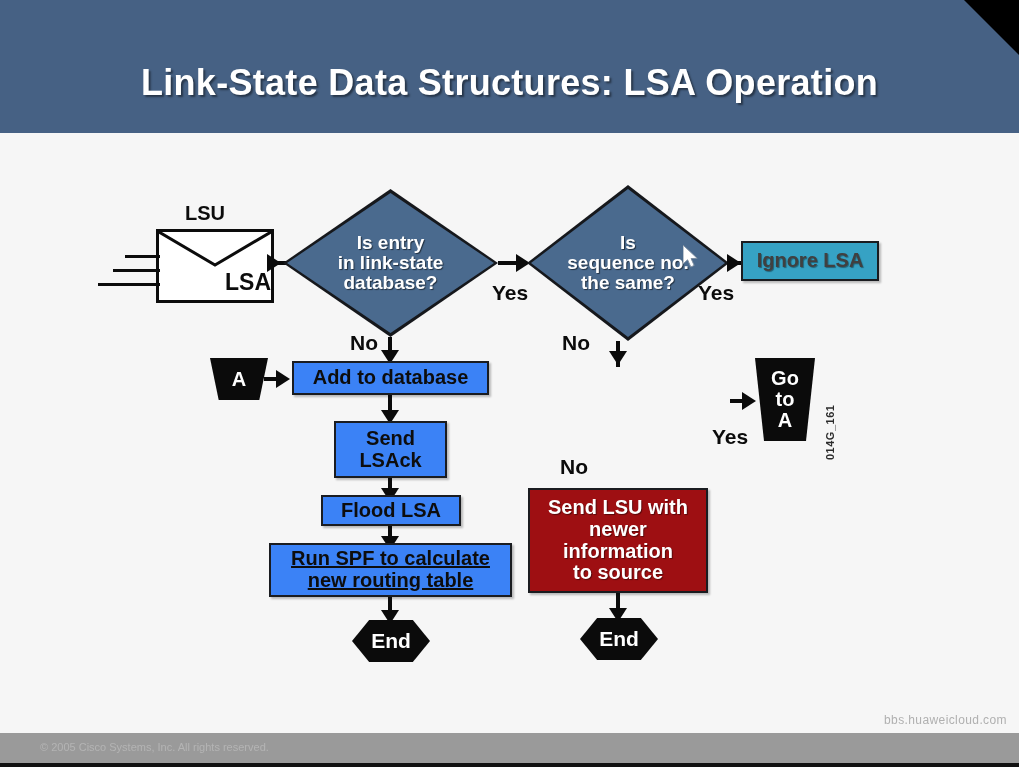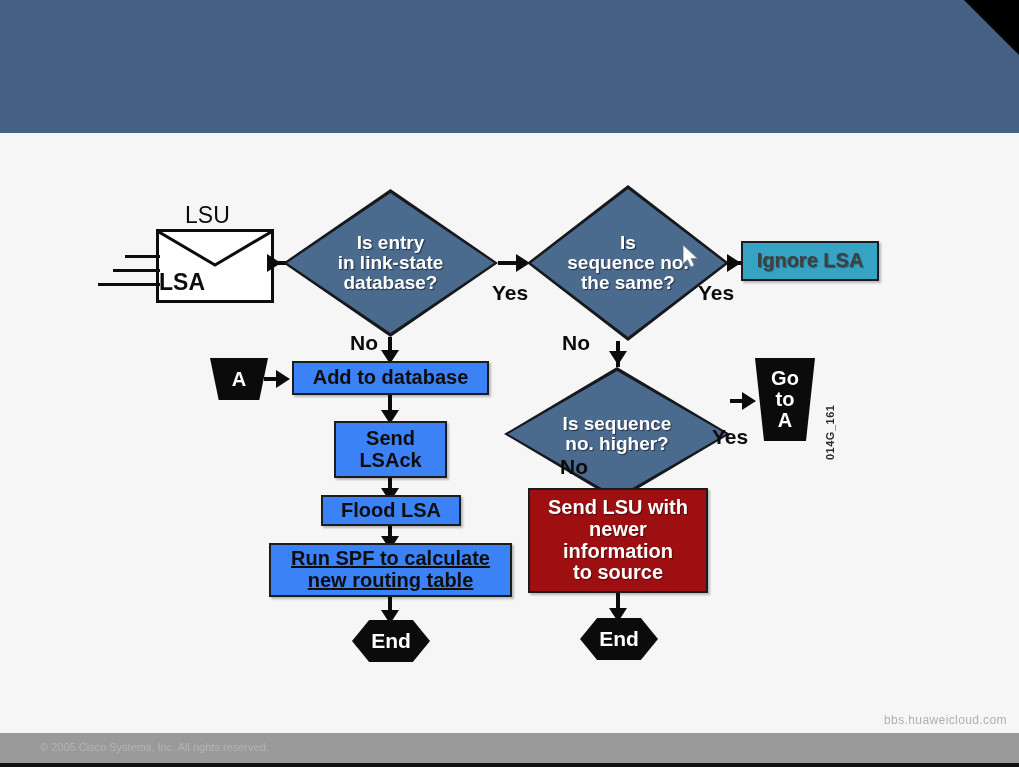--- a/index.html
+++ b/index.html
@@ -186,35 +186,35 @@
   }
   .env-flap {
     position: absolute;
     left: 0; top: 0; width: 100%; height: 100%;
     overflow: hidden;
   }
   .env-text {
     position: absolute;
     left: 0; bottom: 4px;
     width: 100%;
-    text-align: left;
+    text-align: right;
     font-size: 23px;
     font-weight: bold;
     color: #0c0c0c;
   }
   .speedline {
     position: absolute;
     background: #0c0c0c;
     height: 3px;
   }
   .caption {
     position: absolute;
-    font-weight: normal;
+    font-weight: bold;
     color: #0c0c0c;
-    font-size: 23px;
+    font-size: 20px;
   }
 
   
   .edge-label {
     position: absolute;
     font-weight: bold;
     font-size: 21px;
     color: #0b0b0b;
   }
 
@@ -252,20 +252,21 @@
   #cursor { position: absolute; pointer-events: none; }
 </style>
 </head>
 <body>
 
 <div id="slide">
 
   <div id="header">
     <div id="header-corner"></div>
   </div>
+  <div id="slide-title">Link-State Data Structures: LSA Operation</div>
 
   <div id="canvas">
 
     <div class="caption" style="left:185px; top:69px;">LSU</div>
 
     <div class="envelope" style="left:156px; top:96px; width:112px; height:68px;">
       <svg class="env-flap" viewBox="0 0 112 68" preserveAspectRatio="none">
         <polyline points="0,0 56,33 112,0" fill="none" stroke="#0c0c0c" stroke-width="3"></polyline>
       </svg>
       <div class="env-text">LSA</div>
@@ -334,27 +335,20 @@
     <div class="arrow-down" style="left:381px; top:403px;"></div>
 
     <div class="node procbox" style="left:269px; top:410px; width:243px; height:54px;text-decoration:underline;">Run SPF to calculate
 new routing table</div>
 
     <div class="line-v" style="left:388px; top:464px; height:23px;"></div>
     <div class="arrow-down" style="left:381px; top:477px;"></div>
 
     <div class="node terminator" style="left:352px; top:487px; width:78px; height:42px;">End</div>
 
-    <div class="diamond-wrap" style="left:504px; top:234px; width:226px; height:134px;">
-      <div class="diamond-border"></div>
-      <div class="diamond-face">
-        <div class="diamond-label" style="font-size:19px;">Is sequence
-no. higher?</div>
-      </div>
-    </div>
 
     <div class="line-h" style="left:730px; top:266px; width:20px;"></div>
     <div class="arrow-right" style="left:742px; top:259px;"></div>
     <div class="edge-label" style="left:712px; top:292px;">Yes</div>
 
     <div class="line-v" style="left:616px; top:368px; height:26px;"></div>
     <div class="arrow-down" style="left:609px; top:380px;"></div>
     <div class="edge-label" style="left:560px; top:322px;">No</div>
 
     <div class="node connector" style="left:755px; top:225px; width:60px; height:83px; font-size:20px; line-height:1.05;">Go

